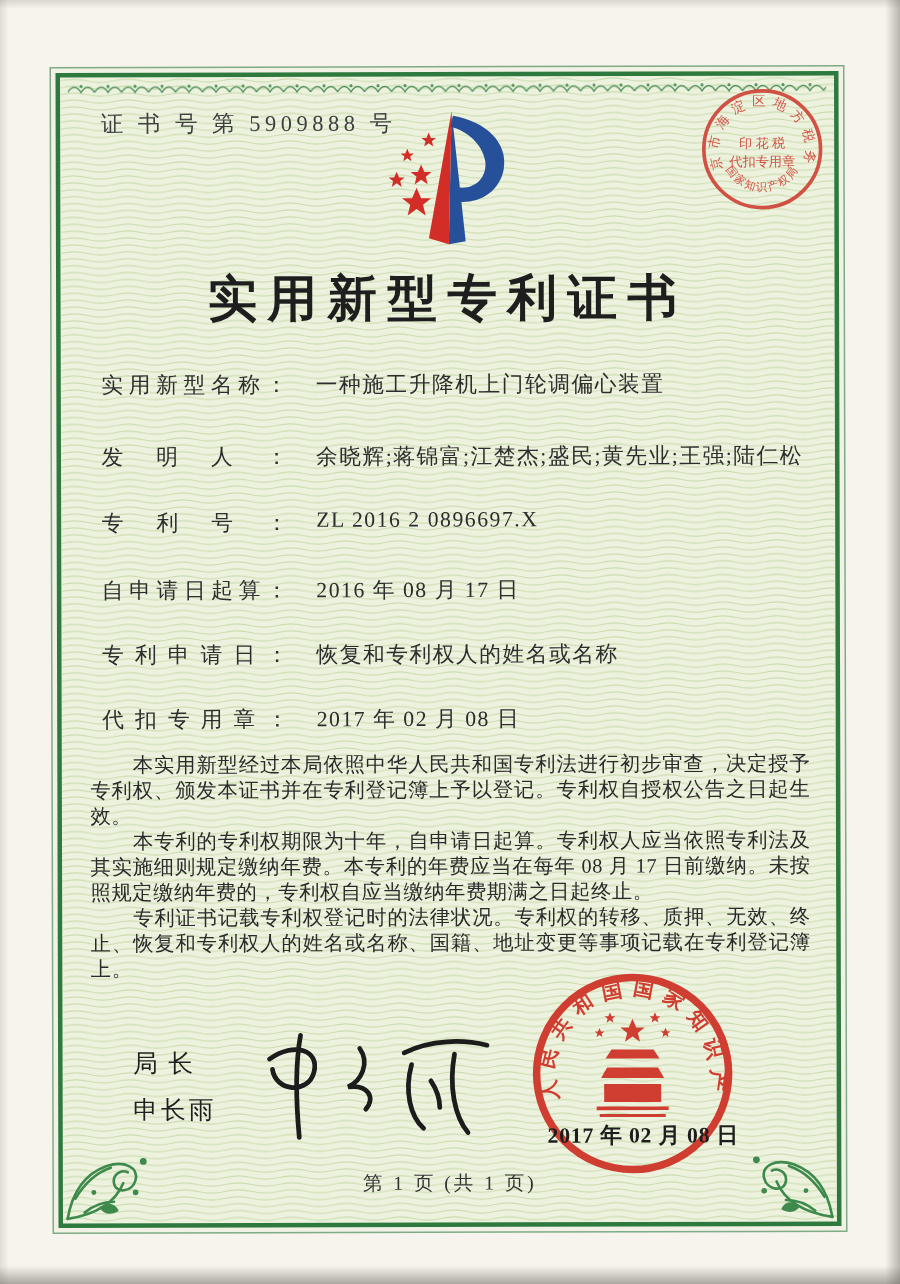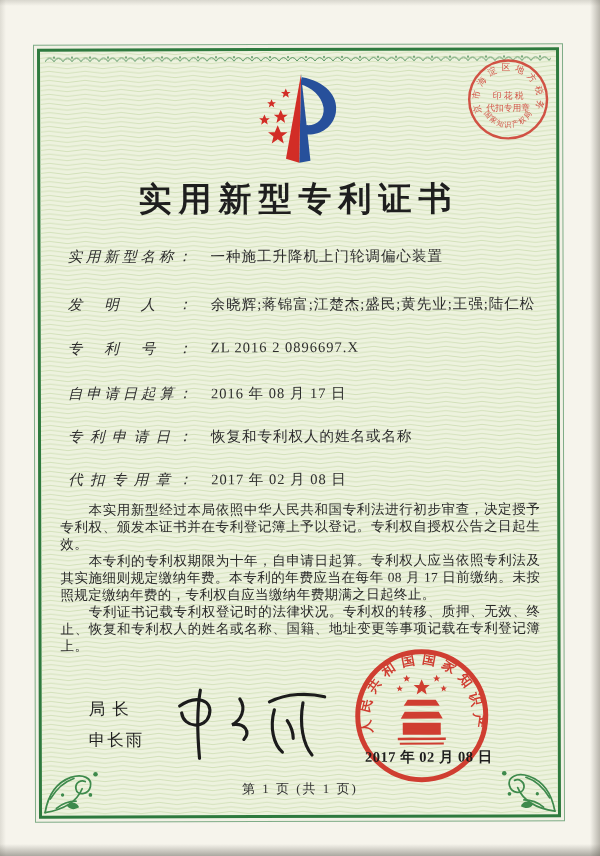--- a/index.html
+++ b/index.html
@@ -31,21 +31,21 @@
   .corner-svg{position:absolute;width:66px;height:66px;z-index:2;}
   .corner-bl{left:0;bottom:0;}
   .corner-br{right:0;bottom:0;transform:scaleX(-1);}
 
   .cert-no{position:absolute;left:27px;top:22px;font-size:15px;letter-spacing:3px;color:#3e4040;z-index:3;}
   .logo-svg{position:absolute;left:211px;top:14px;width:102px;height:110px;z-index:3;}
   .title{position:absolute;left:0;top:126px;width:100%;text-align:center;
     font-size:33px;font-weight:bold;letter-spacing:7px;color:#1e1e1e;z-index:3;}
 
   .field-row{position:absolute;left:27px;width:475px;font-size:14.5px;color:#2d2d2d;z-index:3;white-space:nowrap;}
-  .flabel{display:inline-block;width:124px;text-align:justify;text-align-last:justify;vertical-align:top;font-style:italic;}
+  .flabel{display:inline-block;width:124px;text-align:justify;text-align-last:justify;vertical-align:top;}
   .fvalue{margin-left:19px;letter-spacing:1px;}
   .row-name{top:196px;} .row-inventors{top:244px;} .row-patentno{top:288px;}
   .row-filing{top:333px;} .row-patentee{top:376px;} .row-grant{top:419px;}
 
   .body-text{position:absolute;left:19px;top:450px;width:480px;z-index:3;
     font-size:13.5px;line-height:17px;letter-spacing:0.4px;color:#2a2a2a;text-align:justify;}
   .body-text p{margin:0;text-indent:2.1em;}
 
   .director-label{position:absolute;left:47px;top:647px;font-size:16.5px;letter-spacing:7px;color:#1f1f1f;z-index:3;text-align:center;}
   .director-name{position:absolute;left:47px;top:678px;font-size:16.5px;letter-spacing:2px;color:#1f1f1f;z-index:3;font-family:Liberation Serif, serif;}
@@ -104,20 +104,21 @@
         <rect x="0" y="0" width="100%" height="9" fill="url(#topmotif)"></rect>
       </svg>
 
       <svg class="corner-svg corner-bl" viewBox="0 0 64 64">
           <use href="#flourish"></use>
         </svg>
       <svg class="corner-svg corner-br" viewBox="0 0 64 64">
           <use href="#flourish"></use>
         </svg>
 
+      <div class="cert-no">证 书 号 第 5909888 号</div>
 
       <svg class="tax-stamp-svg" viewBox="0 0 84 84">
         <defs>
           <path id="taxTopArc" d="M15.2,51.7 A28.5,28.5 0 1 1 68.8,51.7"></path>
           <path id="taxBottomArc" d="M18.6,55.5 A27,27 0 0 0 65.4,55.5"></path>
         </defs>
         <circle cx="42" cy="42" r="38" fill="none" stroke="#cf4538" stroke-width="2.4"></circle>
         <text font-size="8.6" fill="#cf4538" letter-spacing="4.2">
           <textPath href="#taxTopArc" startOffset="50%" text-anchor="middle">北京市海淀区地方税务局</textPath>
         </text>

